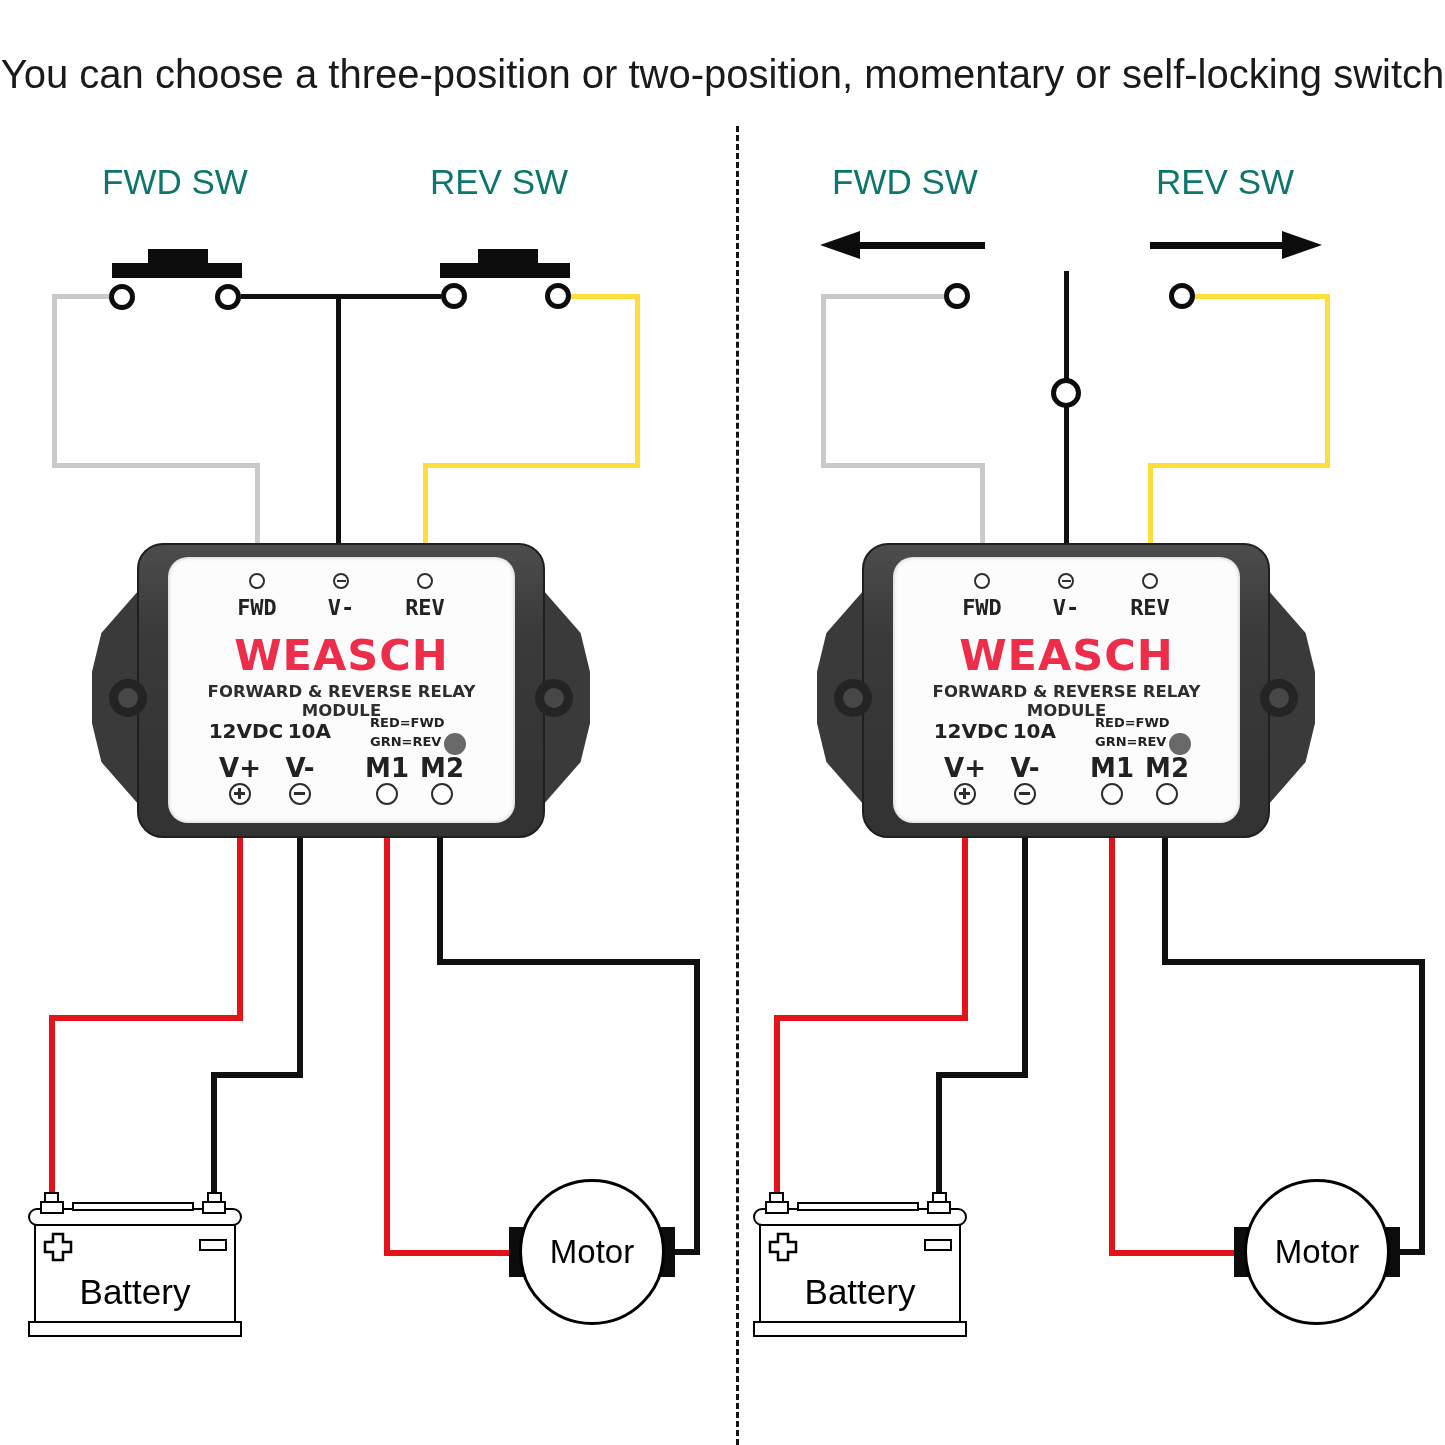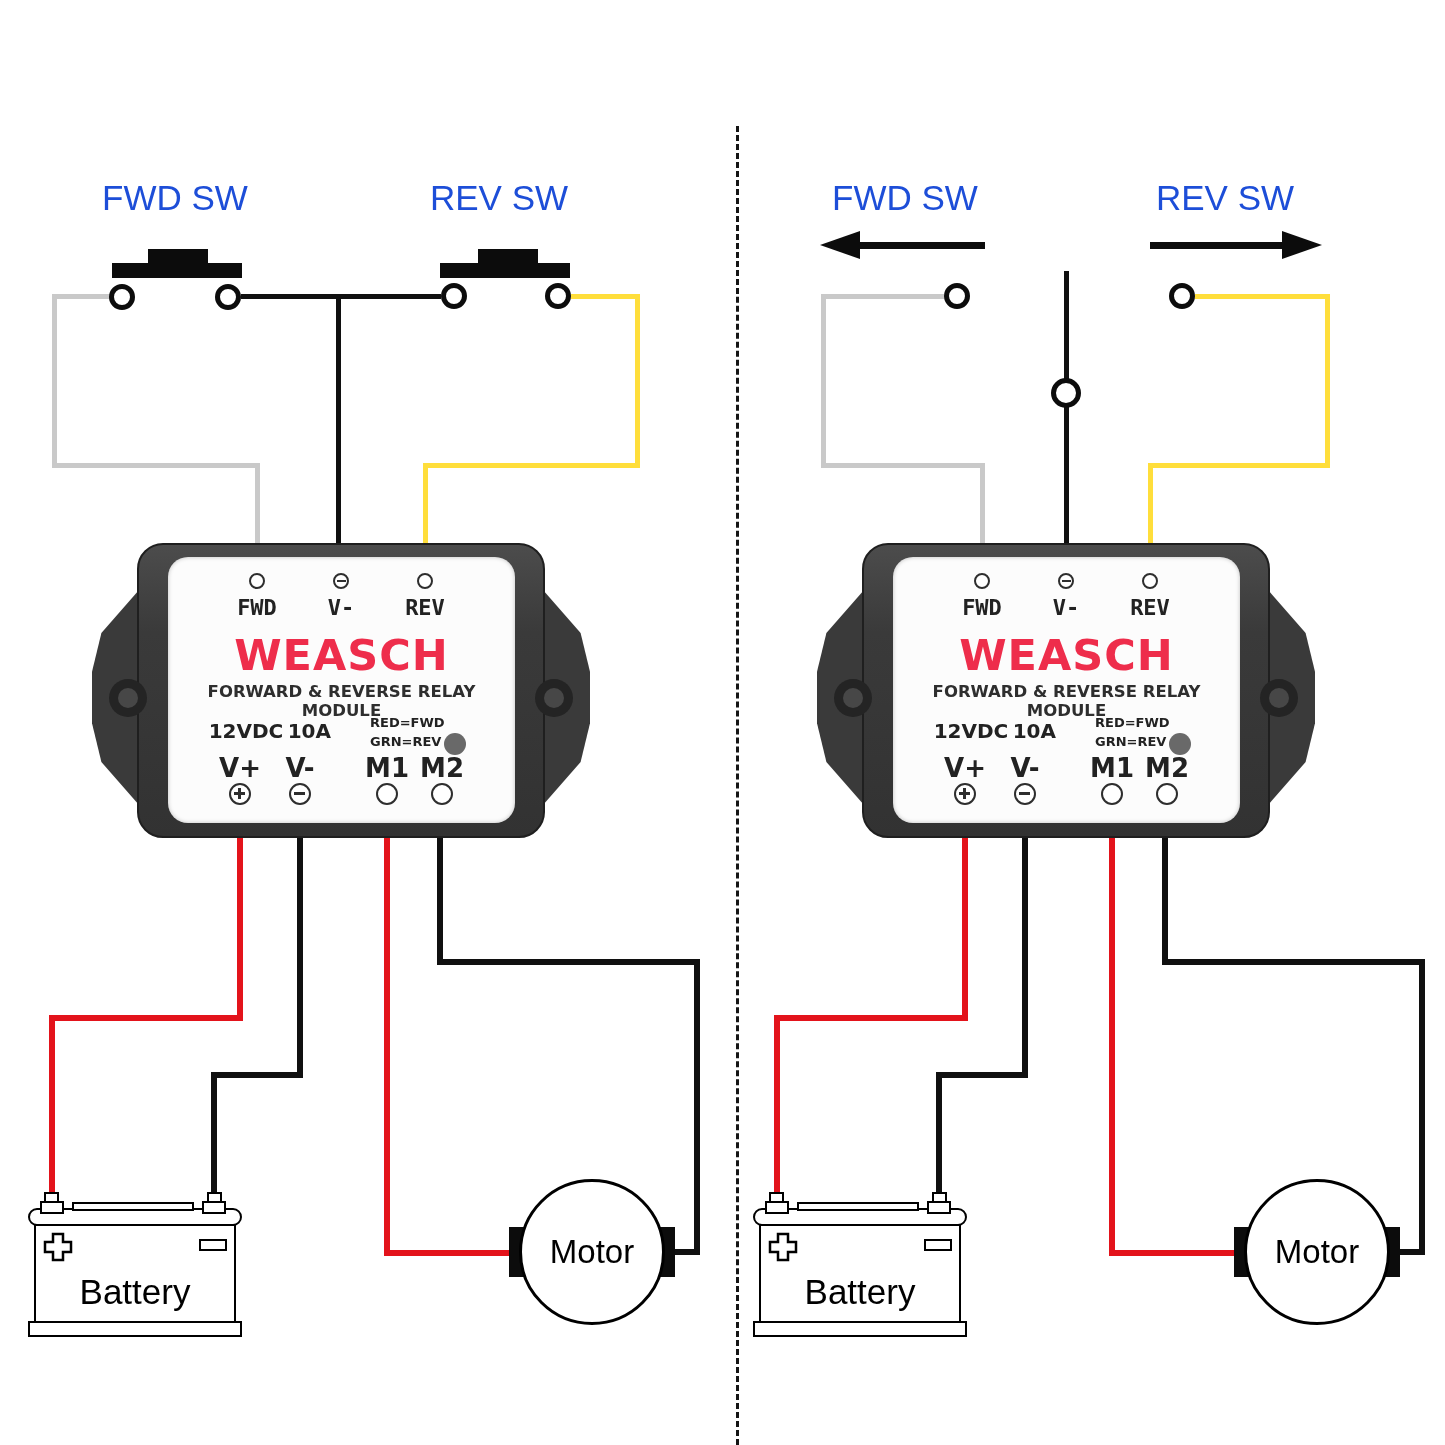--- a/index.html
+++ b/index.html
@@ -63,27 +63,28 @@
   .battery .label{position:absolute;left:17px;top:80px;width:180px;text-align:center;
                   font-size:35px;color:#000;}
   
   .motor{position:absolute;width:146px;height:146px;}
   .motor .shell{position:absolute;left:0;top:0;width:146px;height:146px;border-radius:50%;
                 background:#fff;border:3px solid #000;box-sizing:border-box;
                 display:flex;align-items:center;justify-content:center;}
   .motor .term{position:absolute;width:15px;height:50px;background:#0c0c0c;top:48px;}
   .motor .label{font-size:33px;color:#000;}
   .title{position:absolute;top:52px;left:0;width:1445px;text-align:center;font-size:40px;color:#1a1a1a;}
-  .swlabel{position:absolute;top:178px;width:200px;text-align:center;font-size:35px;color:#1d4ed8;}
+  .swlabel{position:absolute;top:162px;width:200px;text-align:center;font-size:35px;color:#0f766e;}
 </style>
 </head>
 <body>
 
 <div class="canvas">
 
+  <div class="title">You can choose a three-position or two-position, momentary or self-locking switch</div>
 
   <div class="divider" style="left:736px;top:126px;height:1319px;"></div>
 
   <div class="swlabel" style="left:75px;">FWD SW</div>
   <div class="swlabel" style="left:399px;">REV SW</div>
 
   <div class="wire w-gray" style="left:52px;top:294px;width:60px;height:5px;"></div>
   <div class="wire w-gray" style="left:52px;top:294px;width:5px;height:174px;"></div>
   <div class="wire w-gray" style="left:52px;top:463px;width:208px;height:5px;"></div>
   <div class="wire w-gray" style="left:255px;top:463px;width:5px;height:85px;"></div>

